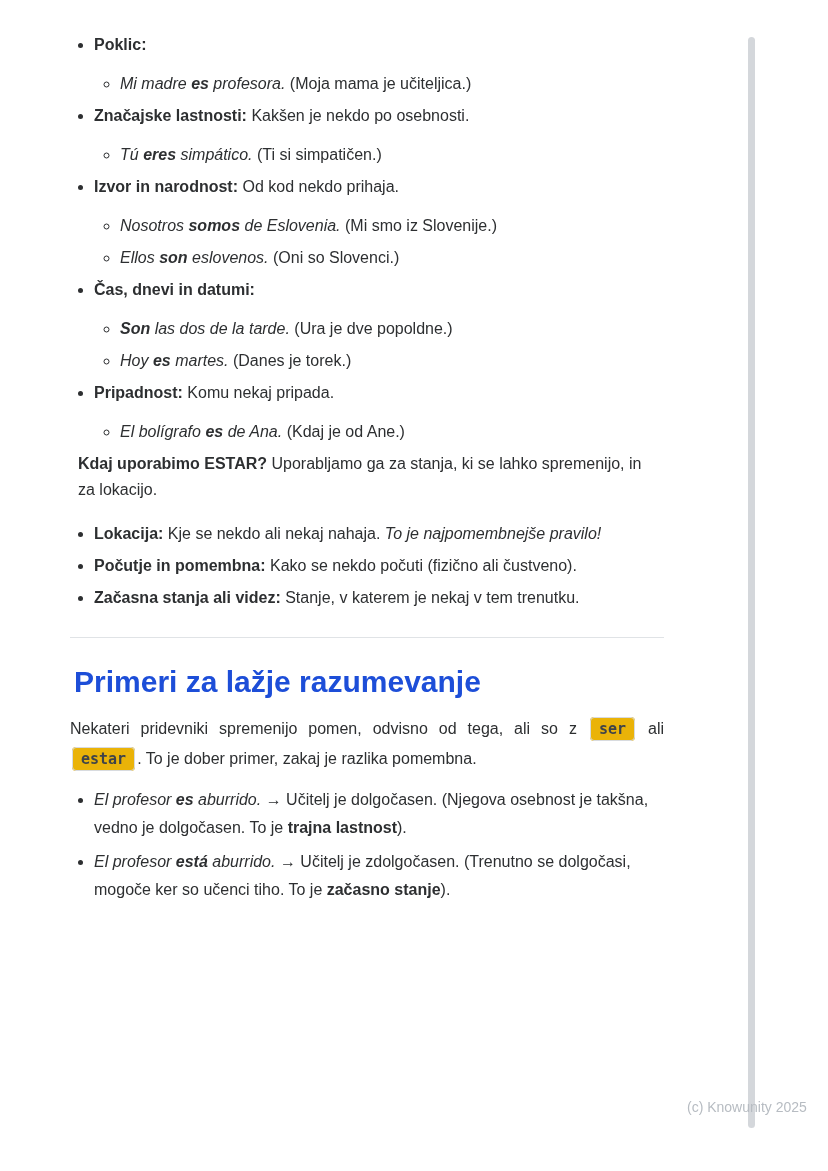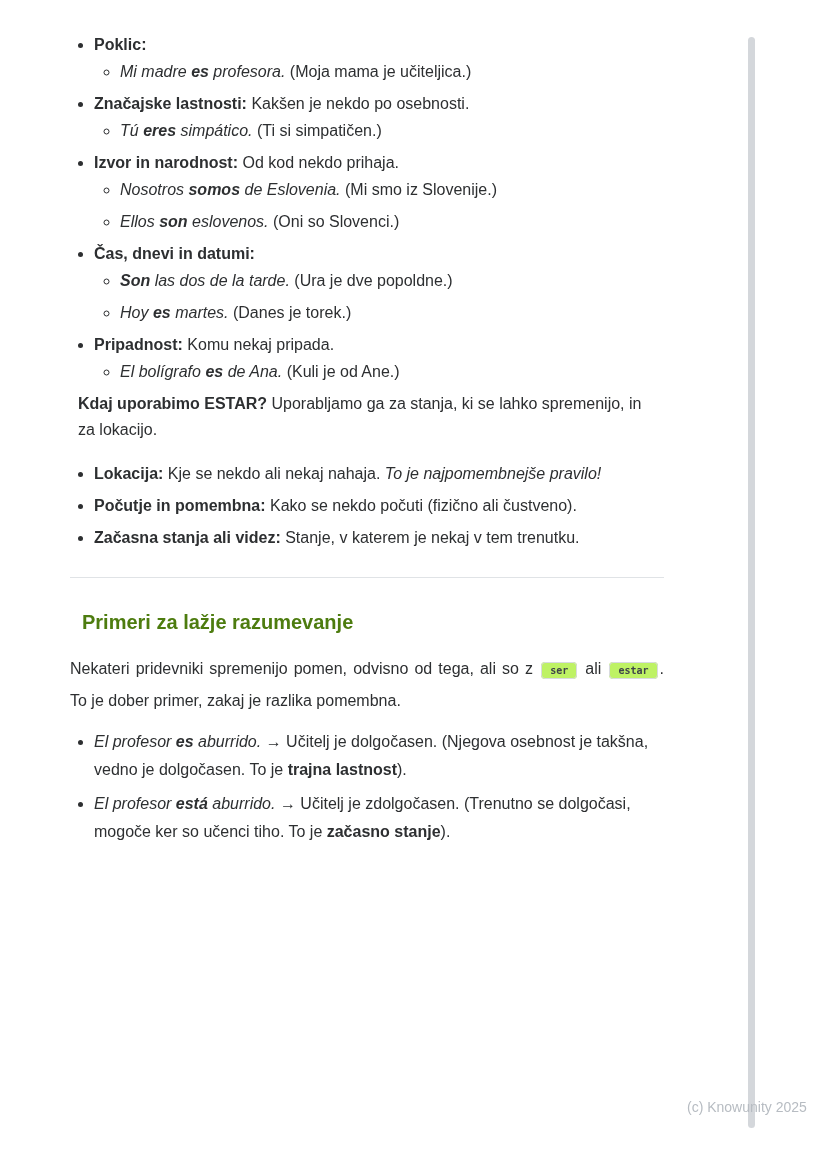--- a/index.html
+++ b/index.html
@@ -5,34 +5,34 @@
   html,body{margin:0;padding:0;}
   body{
     width:828px;height:1171px;background:#ffffff;position:relative;overflow:hidden;
     font-family:"Liberation Sans","DejaVu Sans",sans-serif;font-size:16px;color:#2d2f31;
   }
   .content{position:absolute;left:70px;top:32px;width:594px;line-height:26px;}
   p{margin:0;}
   ul{margin:0;}
   ul.main{list-style:disc;padding-left:24px;}
   ul.main>li{margin-bottom:6px;}
-  ul.sub{list-style:circle;padding-left:26px;margin-top:1px;}
+  ul.sub{list-style:circle;padding-left:26px;margin-top:13px;}
   ul.sub>li{margin-bottom:6px;}
   .bold{font-weight:bold;}
   .es i{font-style:italic;}
   .iv{font-weight:bold;font-style:italic;}
   .note{font-style:italic;}
   .estar-p{margin:2px 8px 18px;}
   hr.divider{border:none;border-top:1px solid #e0e3e6;margin:26px 0 0;}
-  h2.h2{font-size:20px;line-height:32px;font-weight:bold;color:#4d7c0f;margin:28px 12px 0;}
+  h2.h2{font-size:30px;line-height:32px;font-weight:bold;color:#1d4ed8;margin:28px 4px 0;}
   .just{text-align:justify;margin-top:16px;line-height:30px;}
   .primer{margin-top:15px;line-height:30px;font-weight:bold;}
   .chip{
-    font-family:"DejaVu Sans Mono","Liberation Mono",monospace;font-size:10px;font-weight:bold;
-    color:#3e434a;background:#bef264;border:1px solid #d8dbdf;border-radius:4px;
+    font-family:"DejaVu Sans Mono","Liberation Mono",monospace;font-size:15px;font-weight:bold;
+    color:#3e434a;background:#eab308;border:1px solid #d8dbdf;border-radius:4px;
     padding:2px 8px;margin:16px 2px;white-space:nowrap;
   }
   ul.final{list-style:disc;padding-left:24px;margin-top:12px;line-height:28px;}
   ul.final>li{margin-bottom:6px;}
   .scrollbar{position:absolute;left:748px;top:37px;width:7px;height:1091px;background:#d4d7db;border-radius:4px;z-index:1;}
   .watermark{position:absolute;left:687px;top:1100px;font-size:14px;line-height:14px;color:#b7bcc2;z-index:2;}
 </style>
 </head>
 <body>
 
@@ -66,21 +66,21 @@
       <span class="bold">Čas, dnevi in datumi:</span><span></span>
       <ul class="sub">
         <li><span class="es"><i></i><b class="iv">Son</b><i> las dos de la tarde.</i></span><span> (Ura je dve popoldne.)</span></li>
         <li><span class="es"><i>Hoy </i><b class="iv">es</b><i> martes.</i></span><span> (Danes je torek.)</span></li>
       </ul>
     </li>
 
     <li>
       <span class="bold">Pripadnost:</span><span> Komu nekaj pripada.</span>
       <ul class="sub">
-        <li><span class="es"><i>El bolígrafo </i><b class="iv">es</b><i> de Ana.</i></span><span> (Kuli je od Ane.)</span></li>
+        <li><span class="es"><i>El bolígrafo </i><b class="iv">es</b><i> de Ana.</i></span><span> (Kdaj je od Ane.)</span></li>
       </ul>
     </li>
 
   </ul>
 
   <p class="estar-p"><b>Kdaj uporabimo ESTAR?</b><span> Uporabljamo ga za stanja, ki se lahko spremenijo, in za lokacijo.</span></p>
 
   <ul class="main">
 
     <li>

